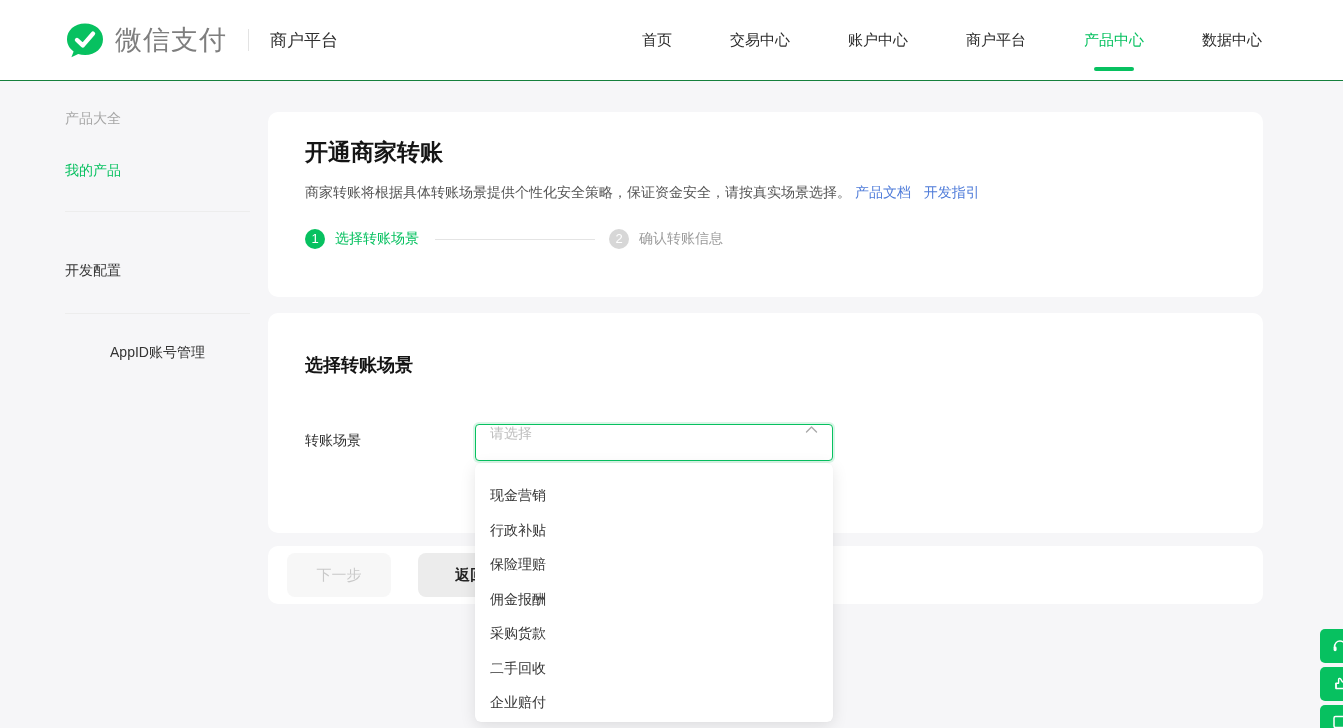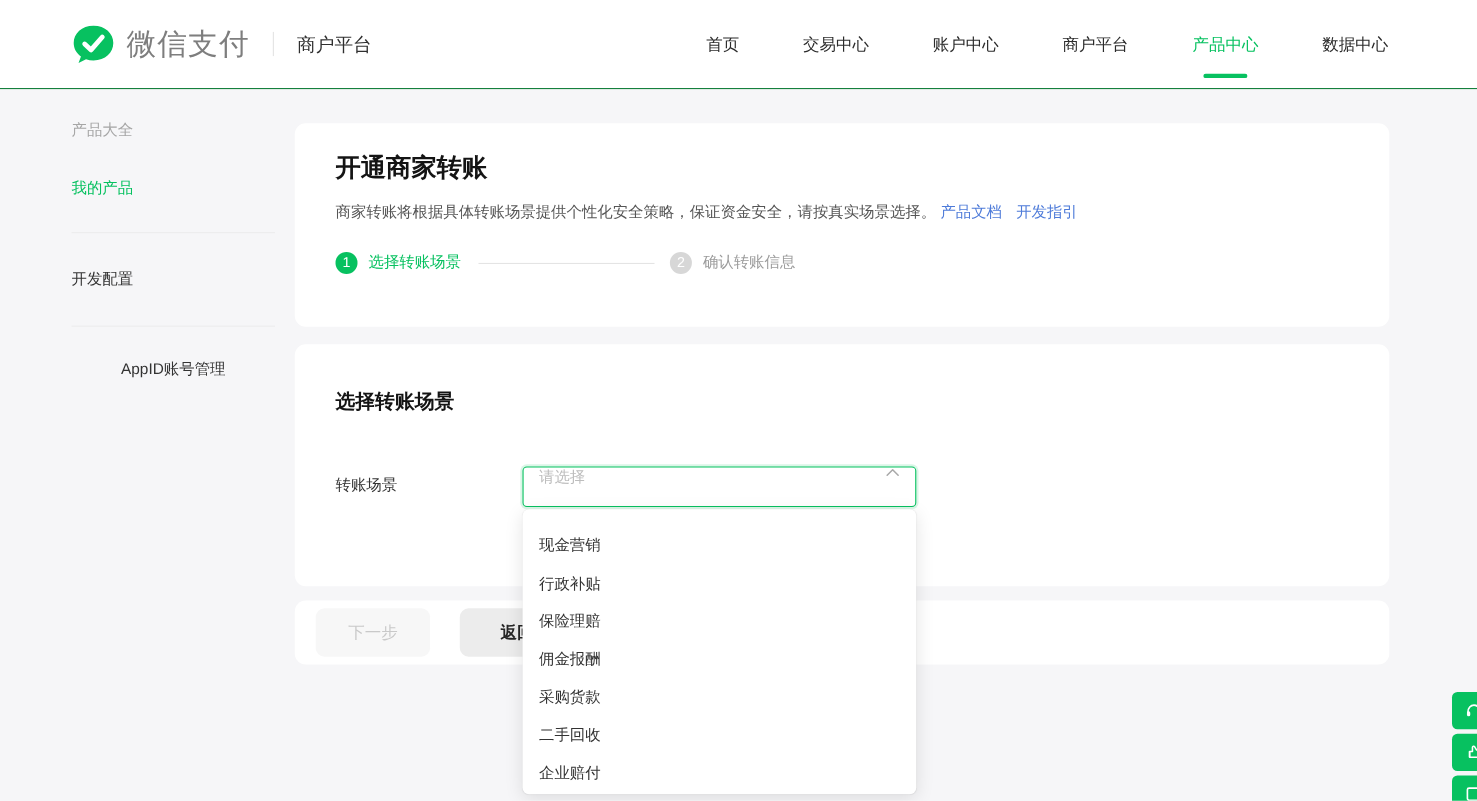--- a/index.html
+++ b/index.html
@@ -31,21 +31,21 @@
   }
 
   
   .sidebar { position:absolute; left:65px; top:81px; width:185px; font-size:14px; }
   .side-item { cursor:pointer; color:#333; }
   .side-item.muted { color:#a6a6a6; }
   .side-item.active { color:#07c160; }
   .side-item:nth-child(1) { margin-top:29px; }
   .side-item:nth-child(2) { margin-top:34px; }
   .side-divider { height:1px; background:#ededed; margin-top:31px; }
-  .side-item:nth-child(4) { margin-top:33px; }
+  .side-item:nth-child(4) { margin-top:50px; }
   .side-divider:nth-child(5) { margin-top:33px; }
   .side-item:nth-child(6) { margin-top:30px;text-align:center; }
 
   
   .card { position:absolute; left:268px; width:995px; background:#fff; border-radius:10px; }
   .card-intro { top:112px; height:185px; padding:25px 40px 0 37px; }
   .intro-title { font-size:23px; font-weight:bold; color:#141414; }
   .intro-desc { margin-top:16px; font-size:14px; color:#565656; }
   .intro-link { color:#4e7bd9; cursor:pointer; text-decoration:none; }
   .intro-link + .intro-link { margin-left:9px; }

